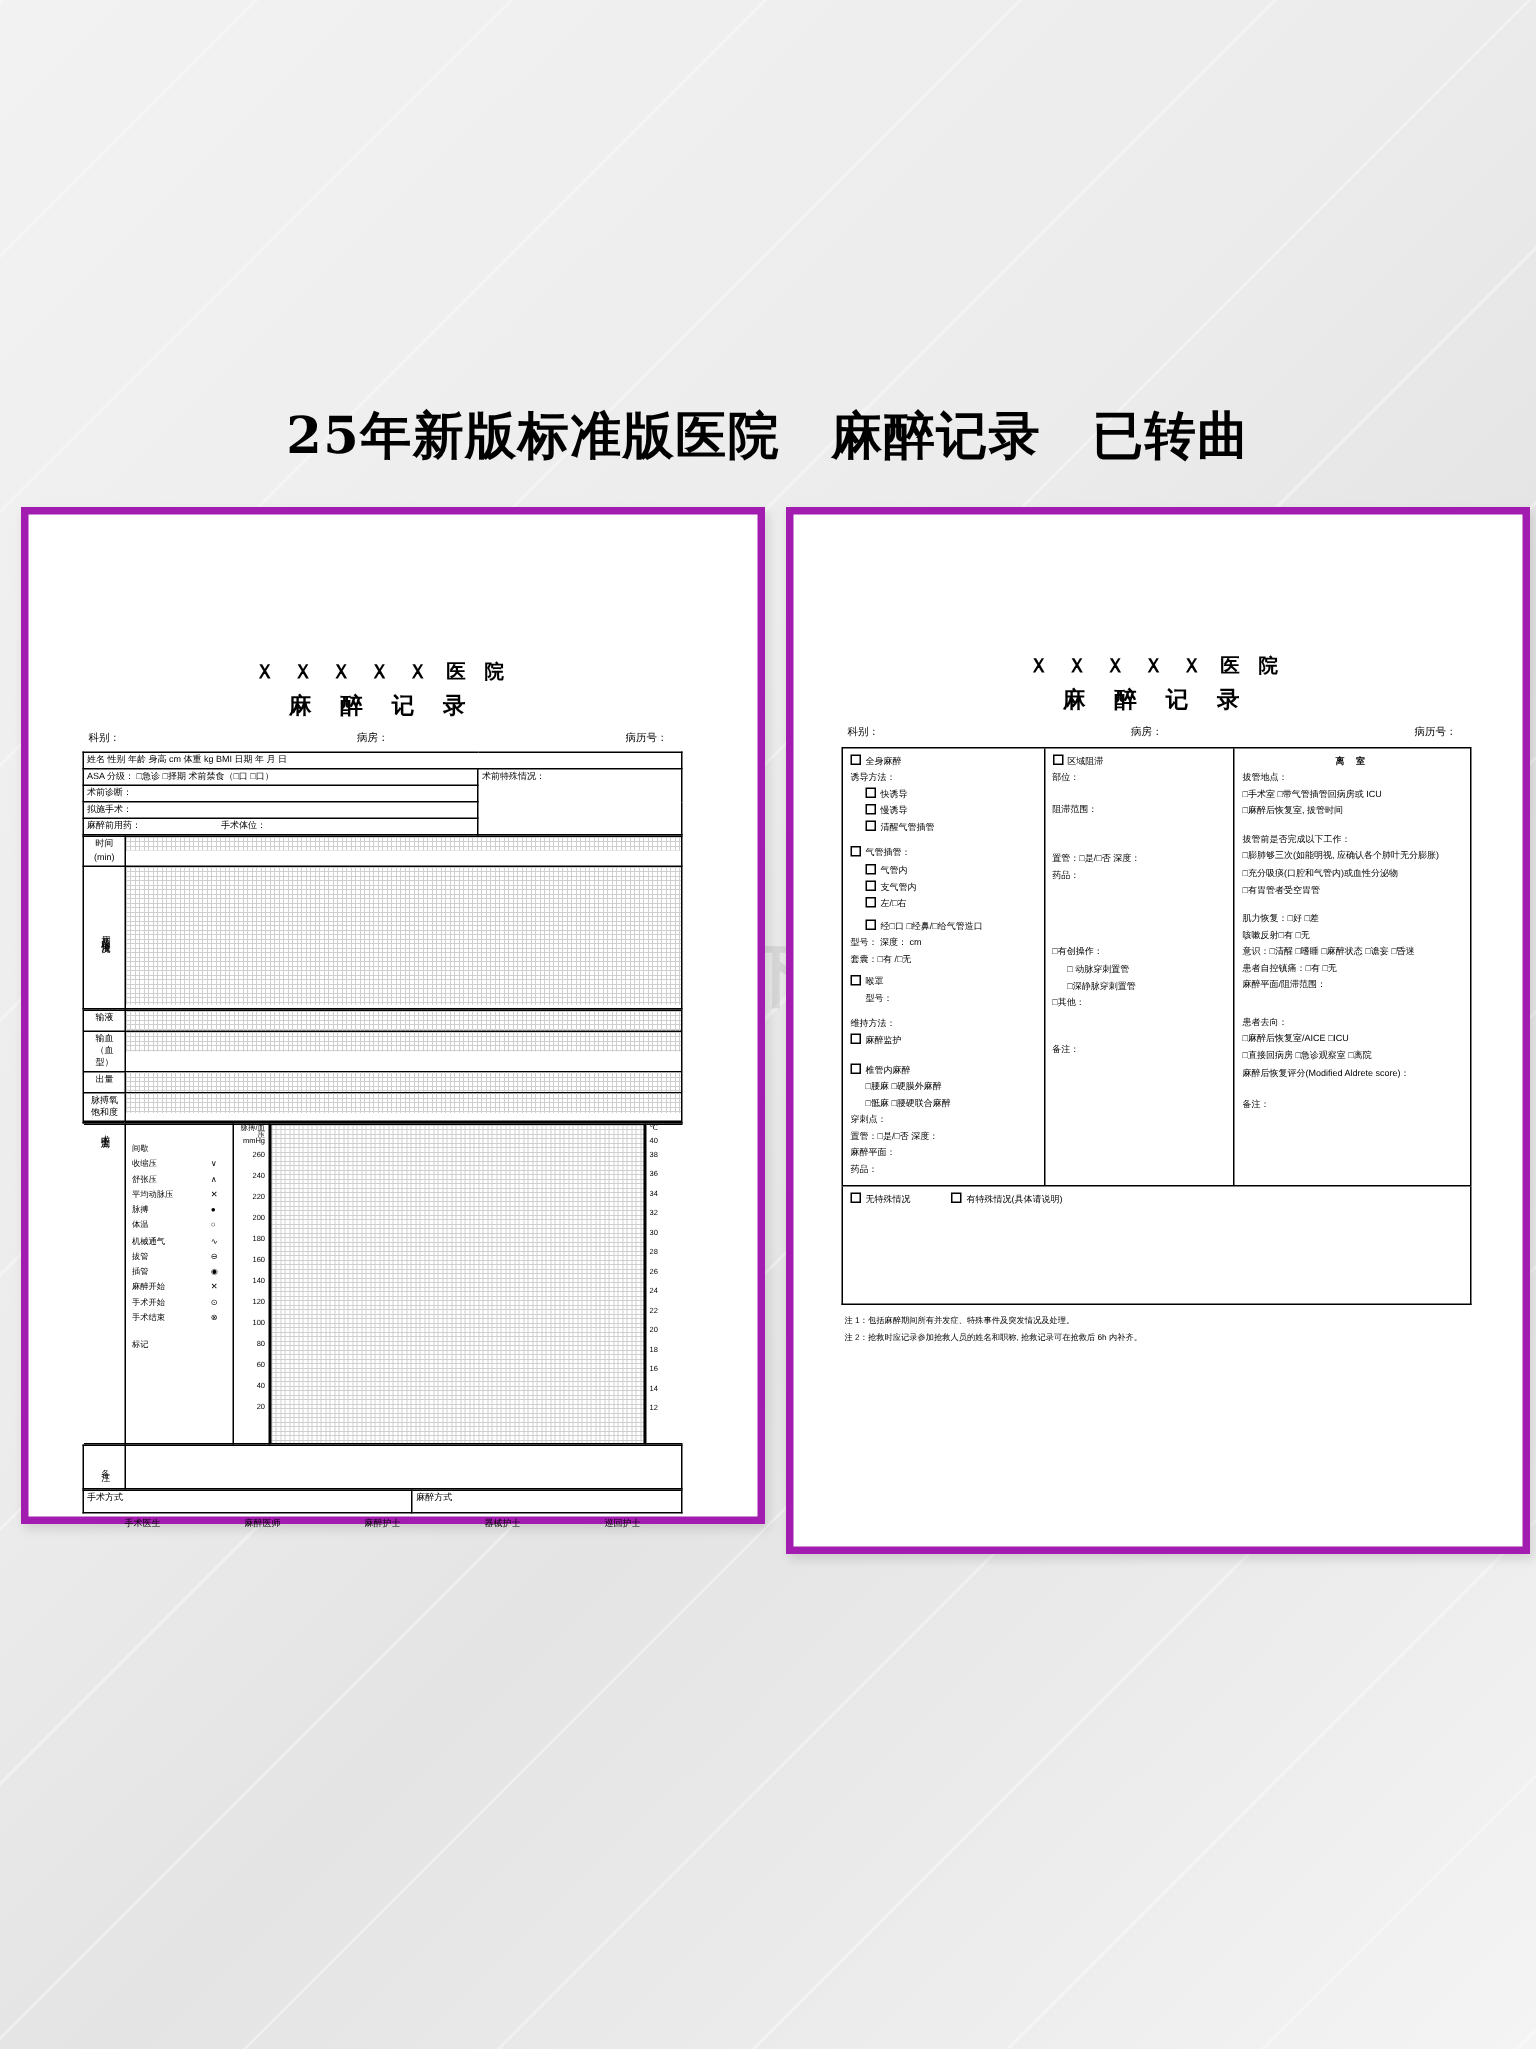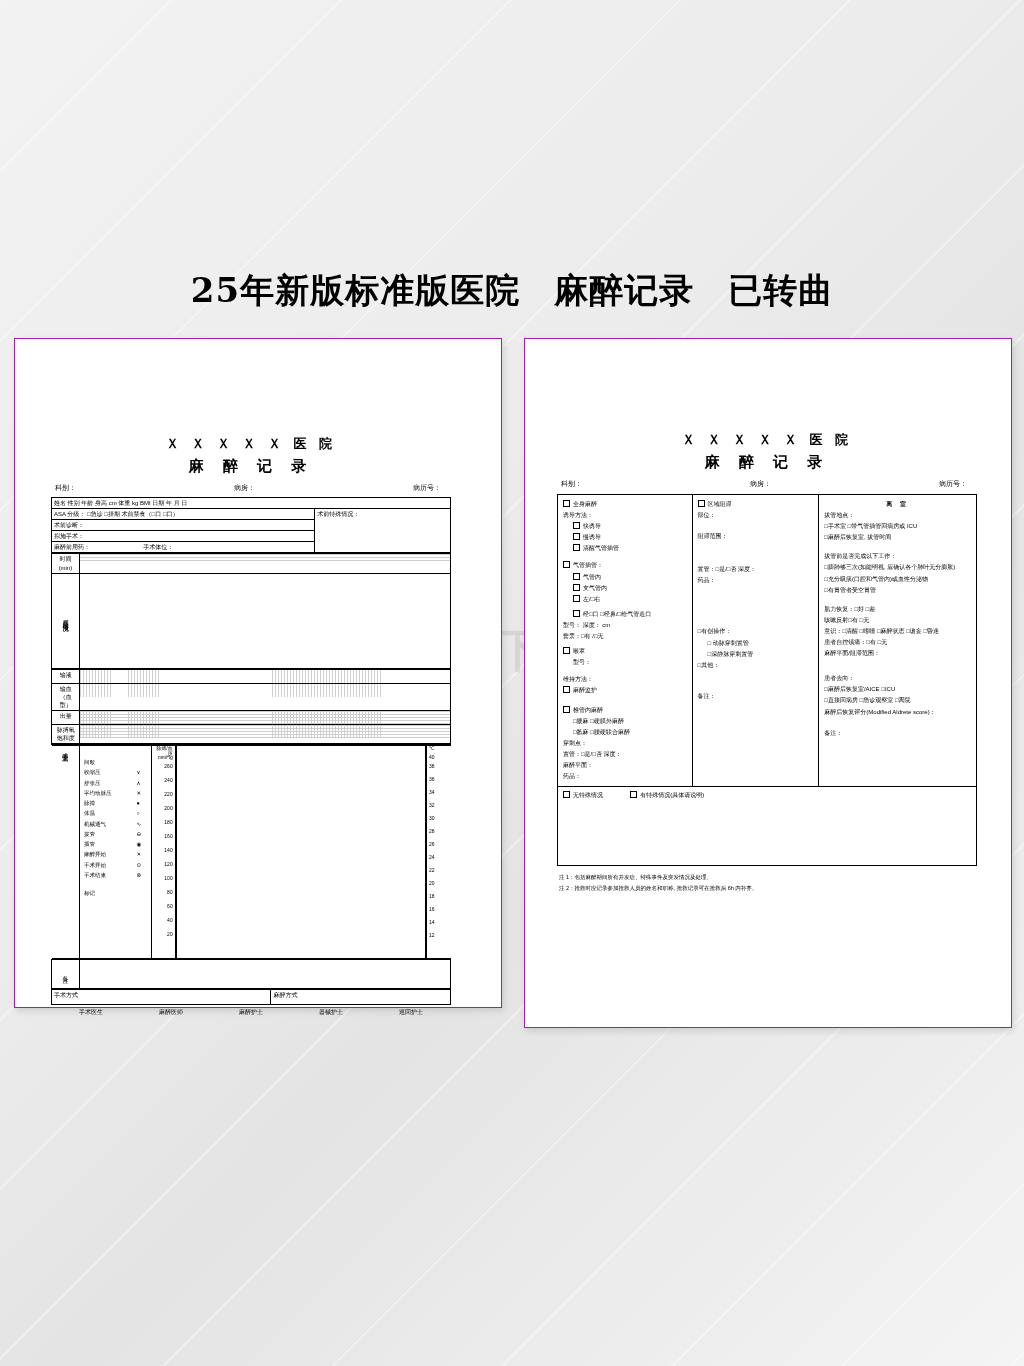--- a/index.html
+++ b/index.html
@@ -13,21 +13,21 @@
     background:repeating-linear-gradient(135deg,rgba(255,255,255,0.35) 0px,rgba(255,255,255,0.35) 2px,rgba(0,0,0,0) 2px,rgba(0,0,0,0) 120px);
     pointer-events:none;}
   .headline{
     position:absolute;top:268px;left:0;width:1024px;text-align:center;
     font-family:"DejaVu Serif","Liberation Serif",serif;
     font-weight:bold;font-size:34px;color:#000;letter-spacing:1px;
   }
   .headline .gap{display:inline-block;width:34px;}
 
   .sheet{
-    position:absolute;background:#fff;border:1px solid #a21caf;
+    position:absolute;background:#fff;border:5px solid #a21caf;
     box-shadow:2px 3px 7px rgba(0,0,0,0.12);
   }
   .sheet .inner{
     position:absolute;border:1px solid #000;background:#fff;
   }
   
   #page1{left:14px;top:338px;width:486px;height:668px;}
   #page1 .inner{left:36px;top:96px;width:400px;height:550px;border:none;}
   .doc-title{
     text-align:center;font-family:"DejaVu Serif","Liberation Serif",serif;

